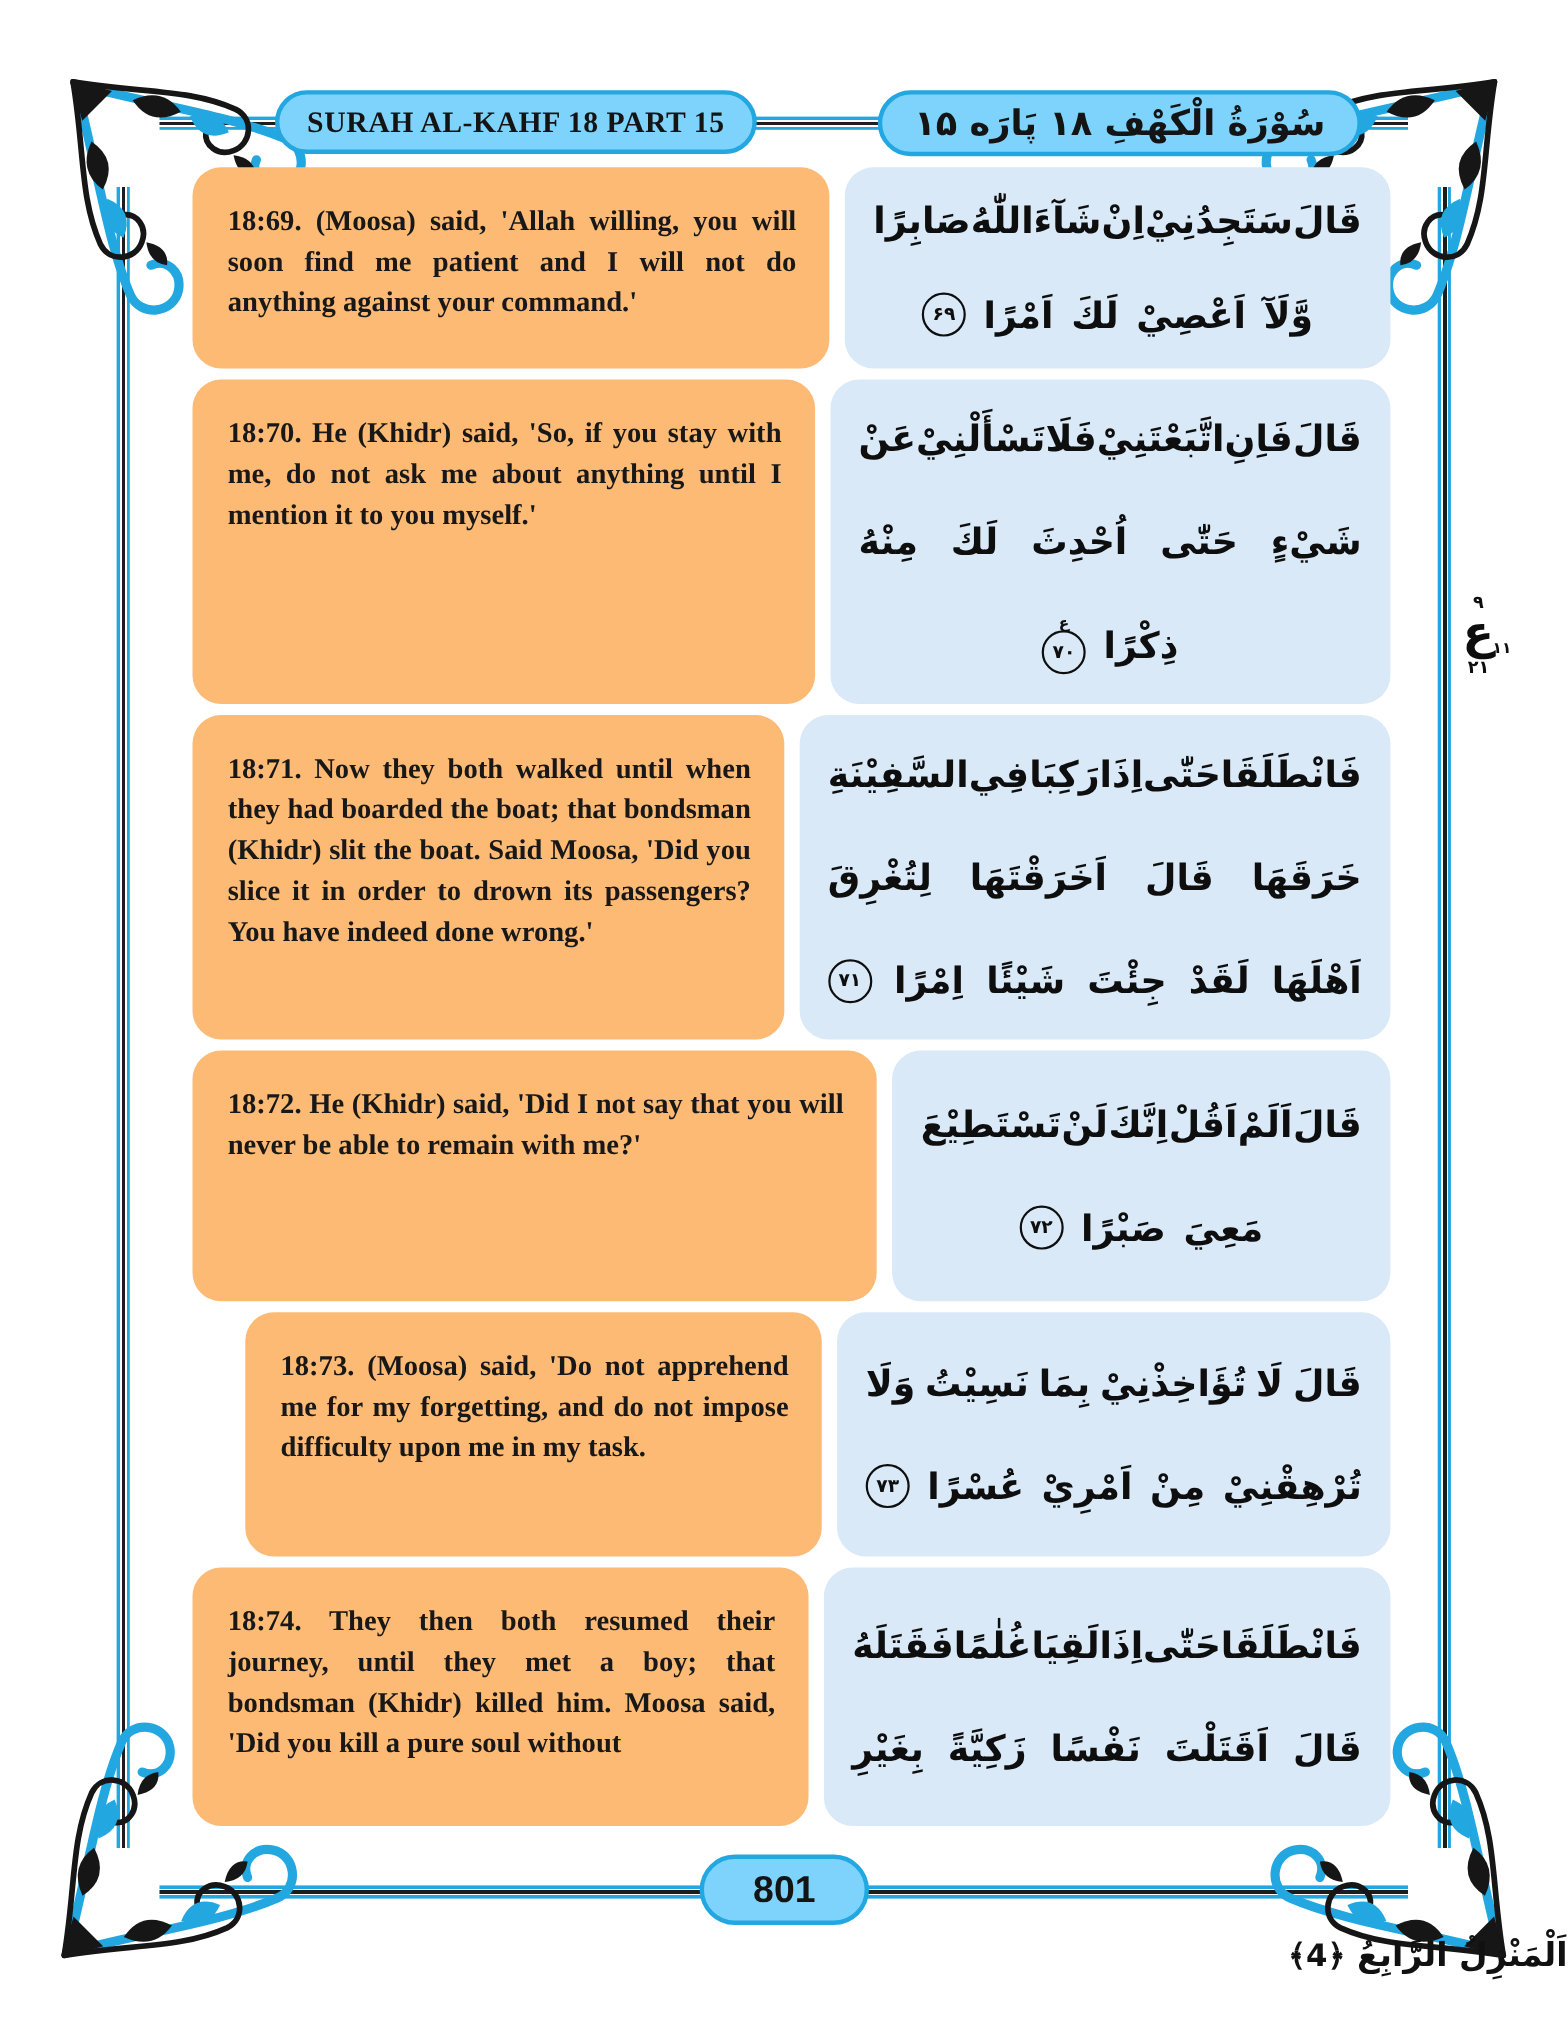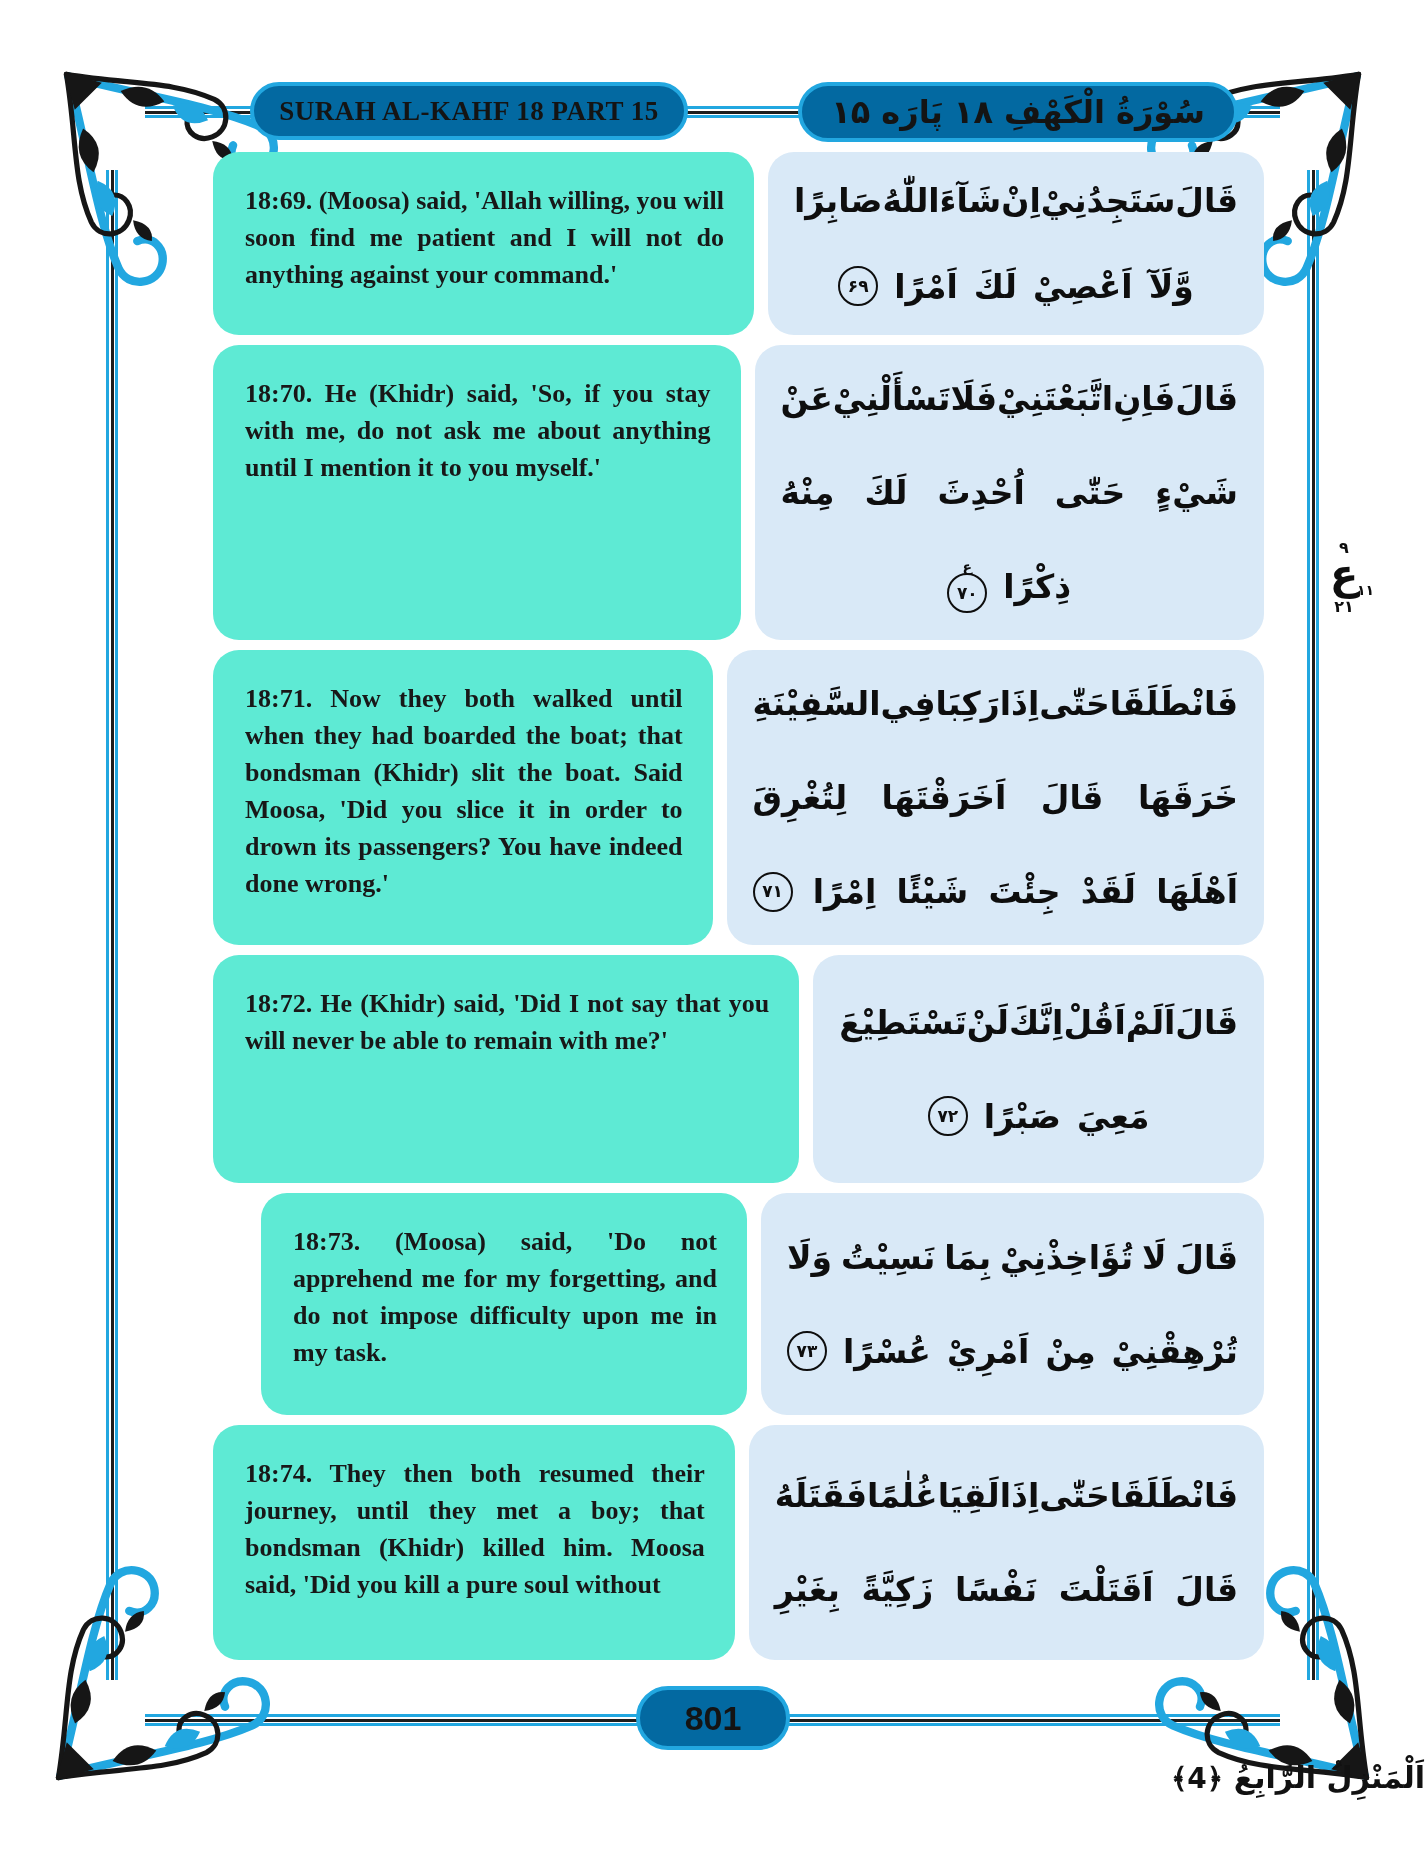--- a/index.html
+++ b/index.html
@@ -17,35 +17,35 @@
   .rule-right{left:1307px;top:170px;height:1510px;}
 
   
   .corner{position:absolute;width:250px;height:250px;z-index:2;pointer-events:none;}
   .corner.tl{left:56px;top:64px;}
   .corner.tr{left:1119px;top:64px;transform:scaleX(-1);}
   .corner.bl{left:48px;top:1538px;transform:scaleY(-1);}
   .corner.br{left:1127px;top:1538px;transform:scale(-1,-1);}
 
   
-  .pill{position:absolute;background:#0369a1;border:4px solid #22a7e0;border-radius:32px;
+  .pill{position:absolute;background:#7dd3fc;border:4px solid #22a7e0;border-radius:32px;
         display:flex;align-items:center;justify-content:center;z-index:3;box-sizing:border-box;}
   .pill-en{left:250px;top:82px;width:438px;height:58px;
         font-weight:bold;font-size:27px;letter-spacing:.5px;font-family:"Liberation Serif",serif;}
   .pill-ar{left:798px;top:82px;width:440px;height:60px;direction:rtl;
         font-weight:bold;font-size:32px;font-family:"DejaVu Sans",sans-serif;}
   .pill-page{left:636px;top:1686px;width:154px;height:64px;border-radius:34px;
         font-weight:bold;font-size:34px;font-family:"Liberation Sans",sans-serif;}
 
   
   .verses{position:absolute;left:175px;top:152px;width:1089px;z-index:2;}
   .row{display:flex;gap:14px;margin-bottom:10px;}
-  .en-block{width:622px;box-sizing:border-box;background:#5eead4;border-radius:26px;
+  .en-block{width:622px;box-sizing:border-box;background:#fdba74;border-radius:26px;
         padding:30px 30px 0 32px;font-weight:bold;font-size:26px;line-height:37px;
-        text-align:justify;text-align-last:left;color:#181818;margin-left:38px;}
+        text-align:justify;text-align-last:left;color:#181818;}
   .en-block .ref{font-weight:bold;}
   .ar-block{flex:1;box-sizing:border-box;background:#d9e9f7;border-radius:26px;
         padding:6px 26px;direction:rtl;display:flex;flex-direction:column;justify-content:center;}
   .ar-line{display:flex;justify-content:space-between;align-items:center;height:94px;
         font-family:"DejaVu Sans",sans-serif;font-weight:bold;font-size:33px;color:#0e0e0e;}
   .ar-line.center{justify-content:center;gap:16px;}
   .w{white-space:nowrap;}
   .ayah-wrap{display:inline-flex;flex-direction:column;align-items:center;line-height:1;}
   .ayah-top{font-size:14px;margin-bottom:-1px;}
   .ayah-circle{width:36px;height:36px;border:2.5px solid #0e0e0e;border-radius:50%;

